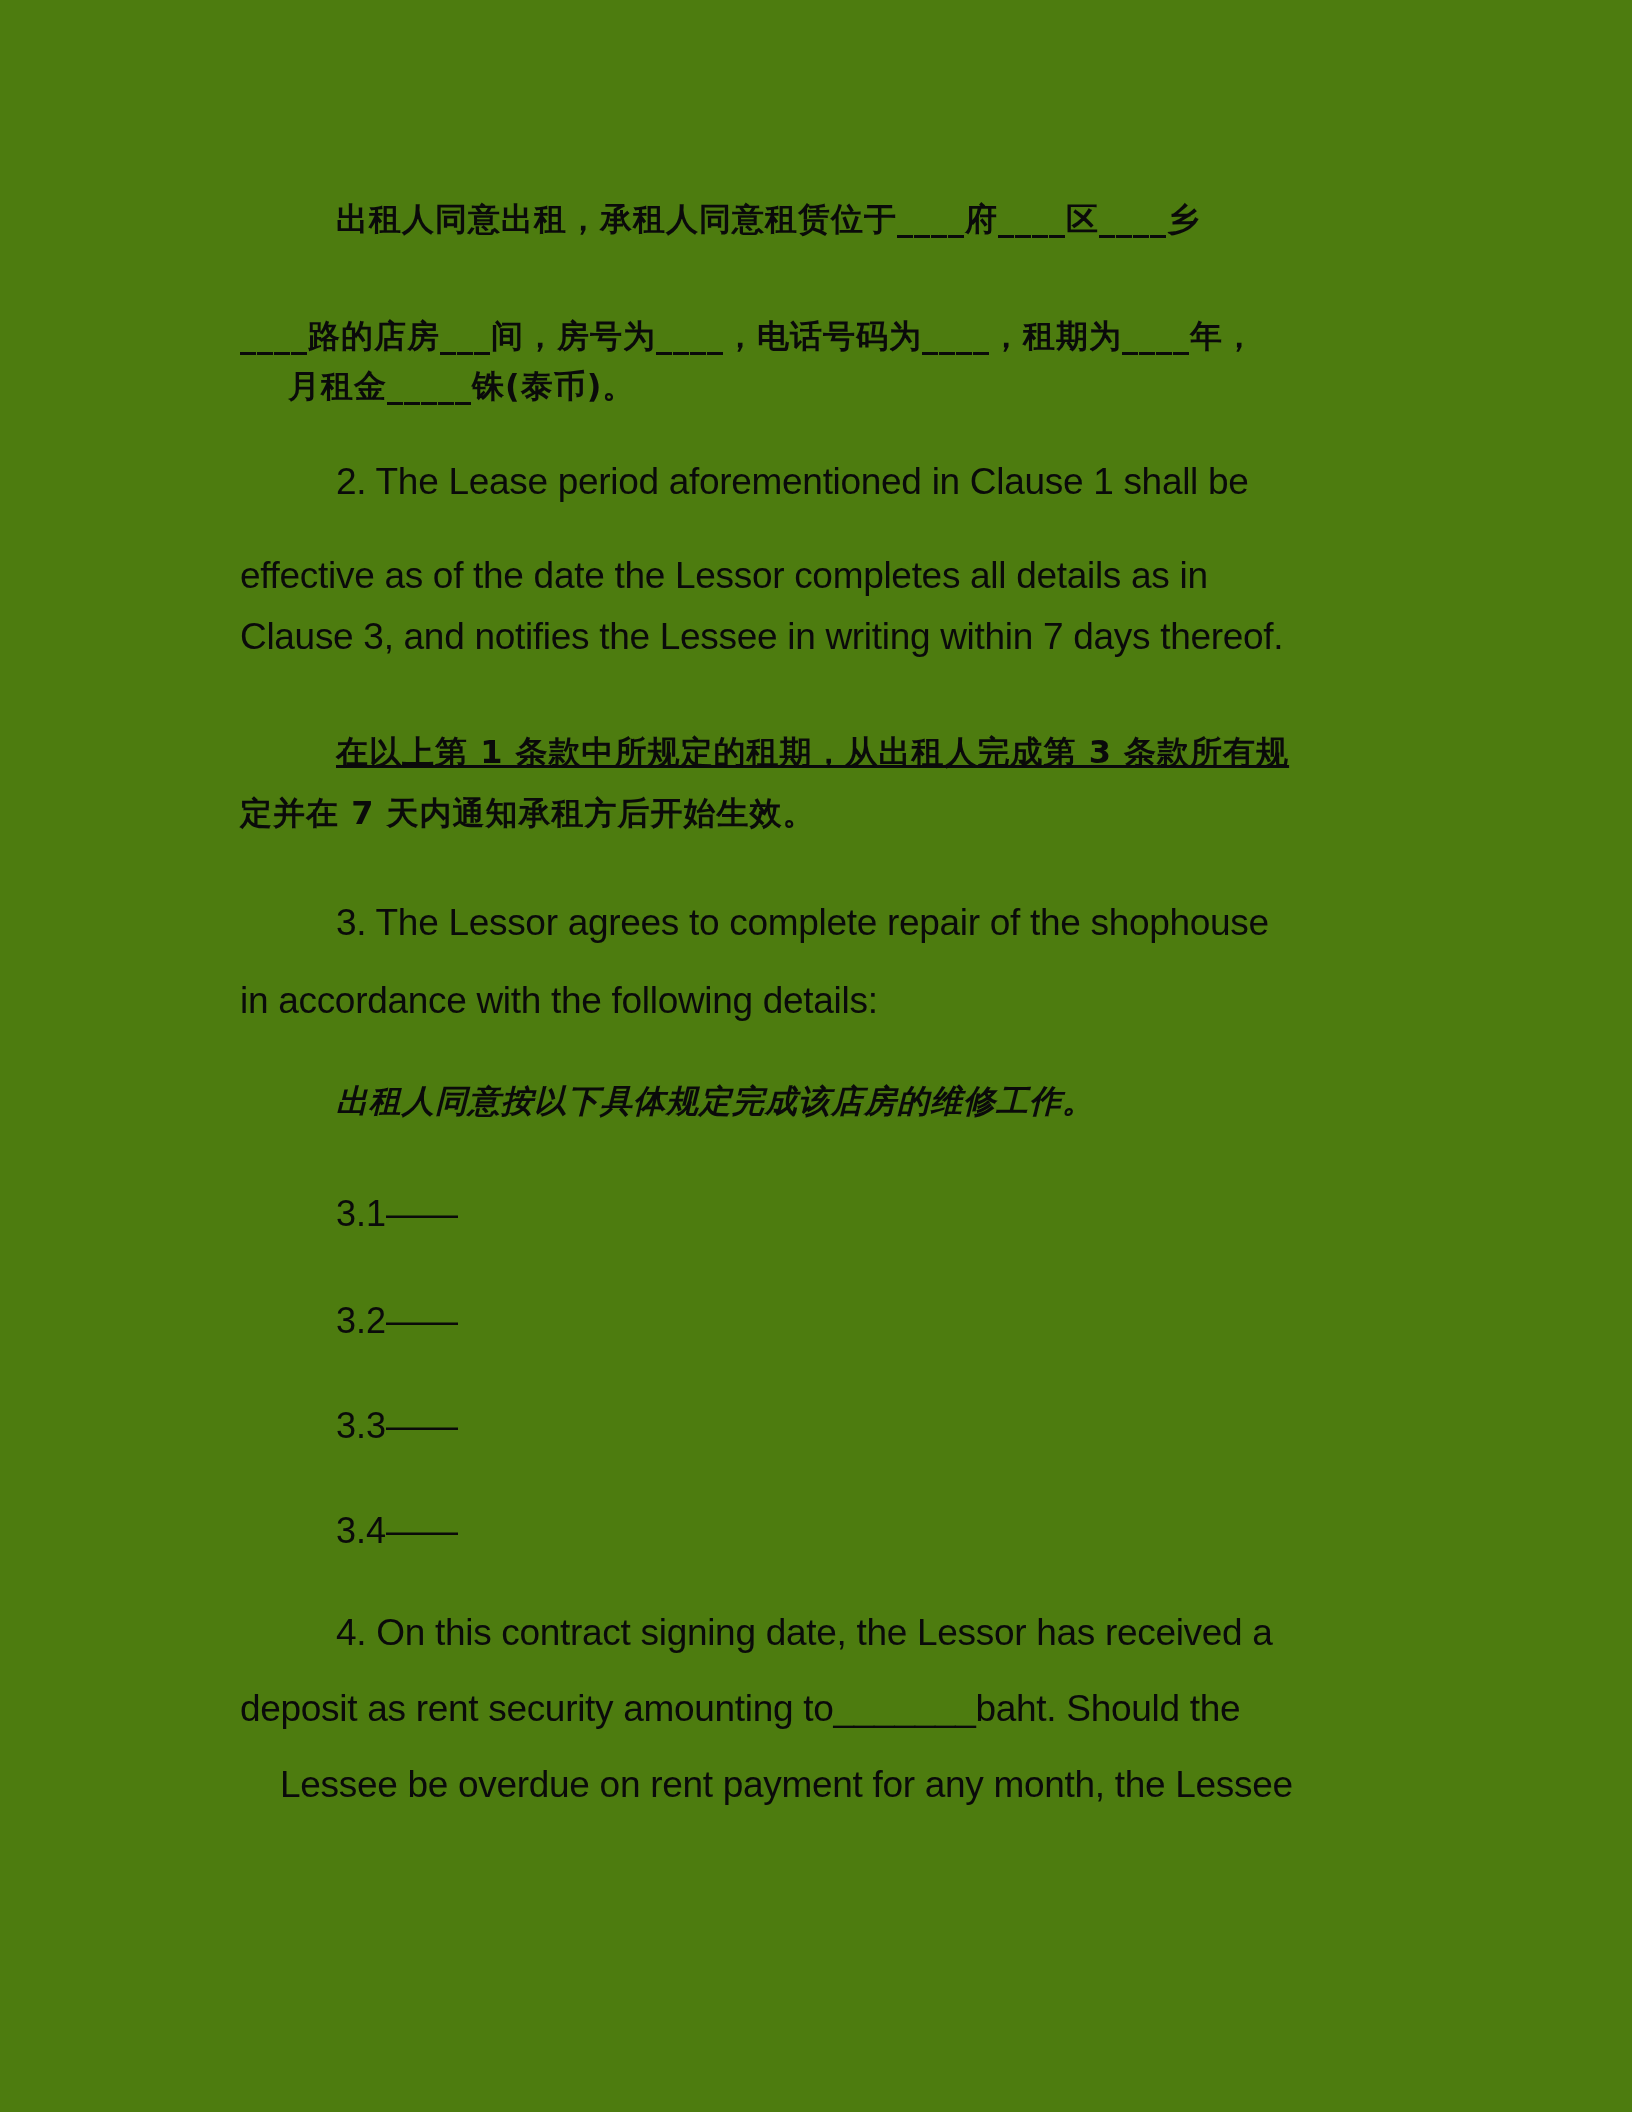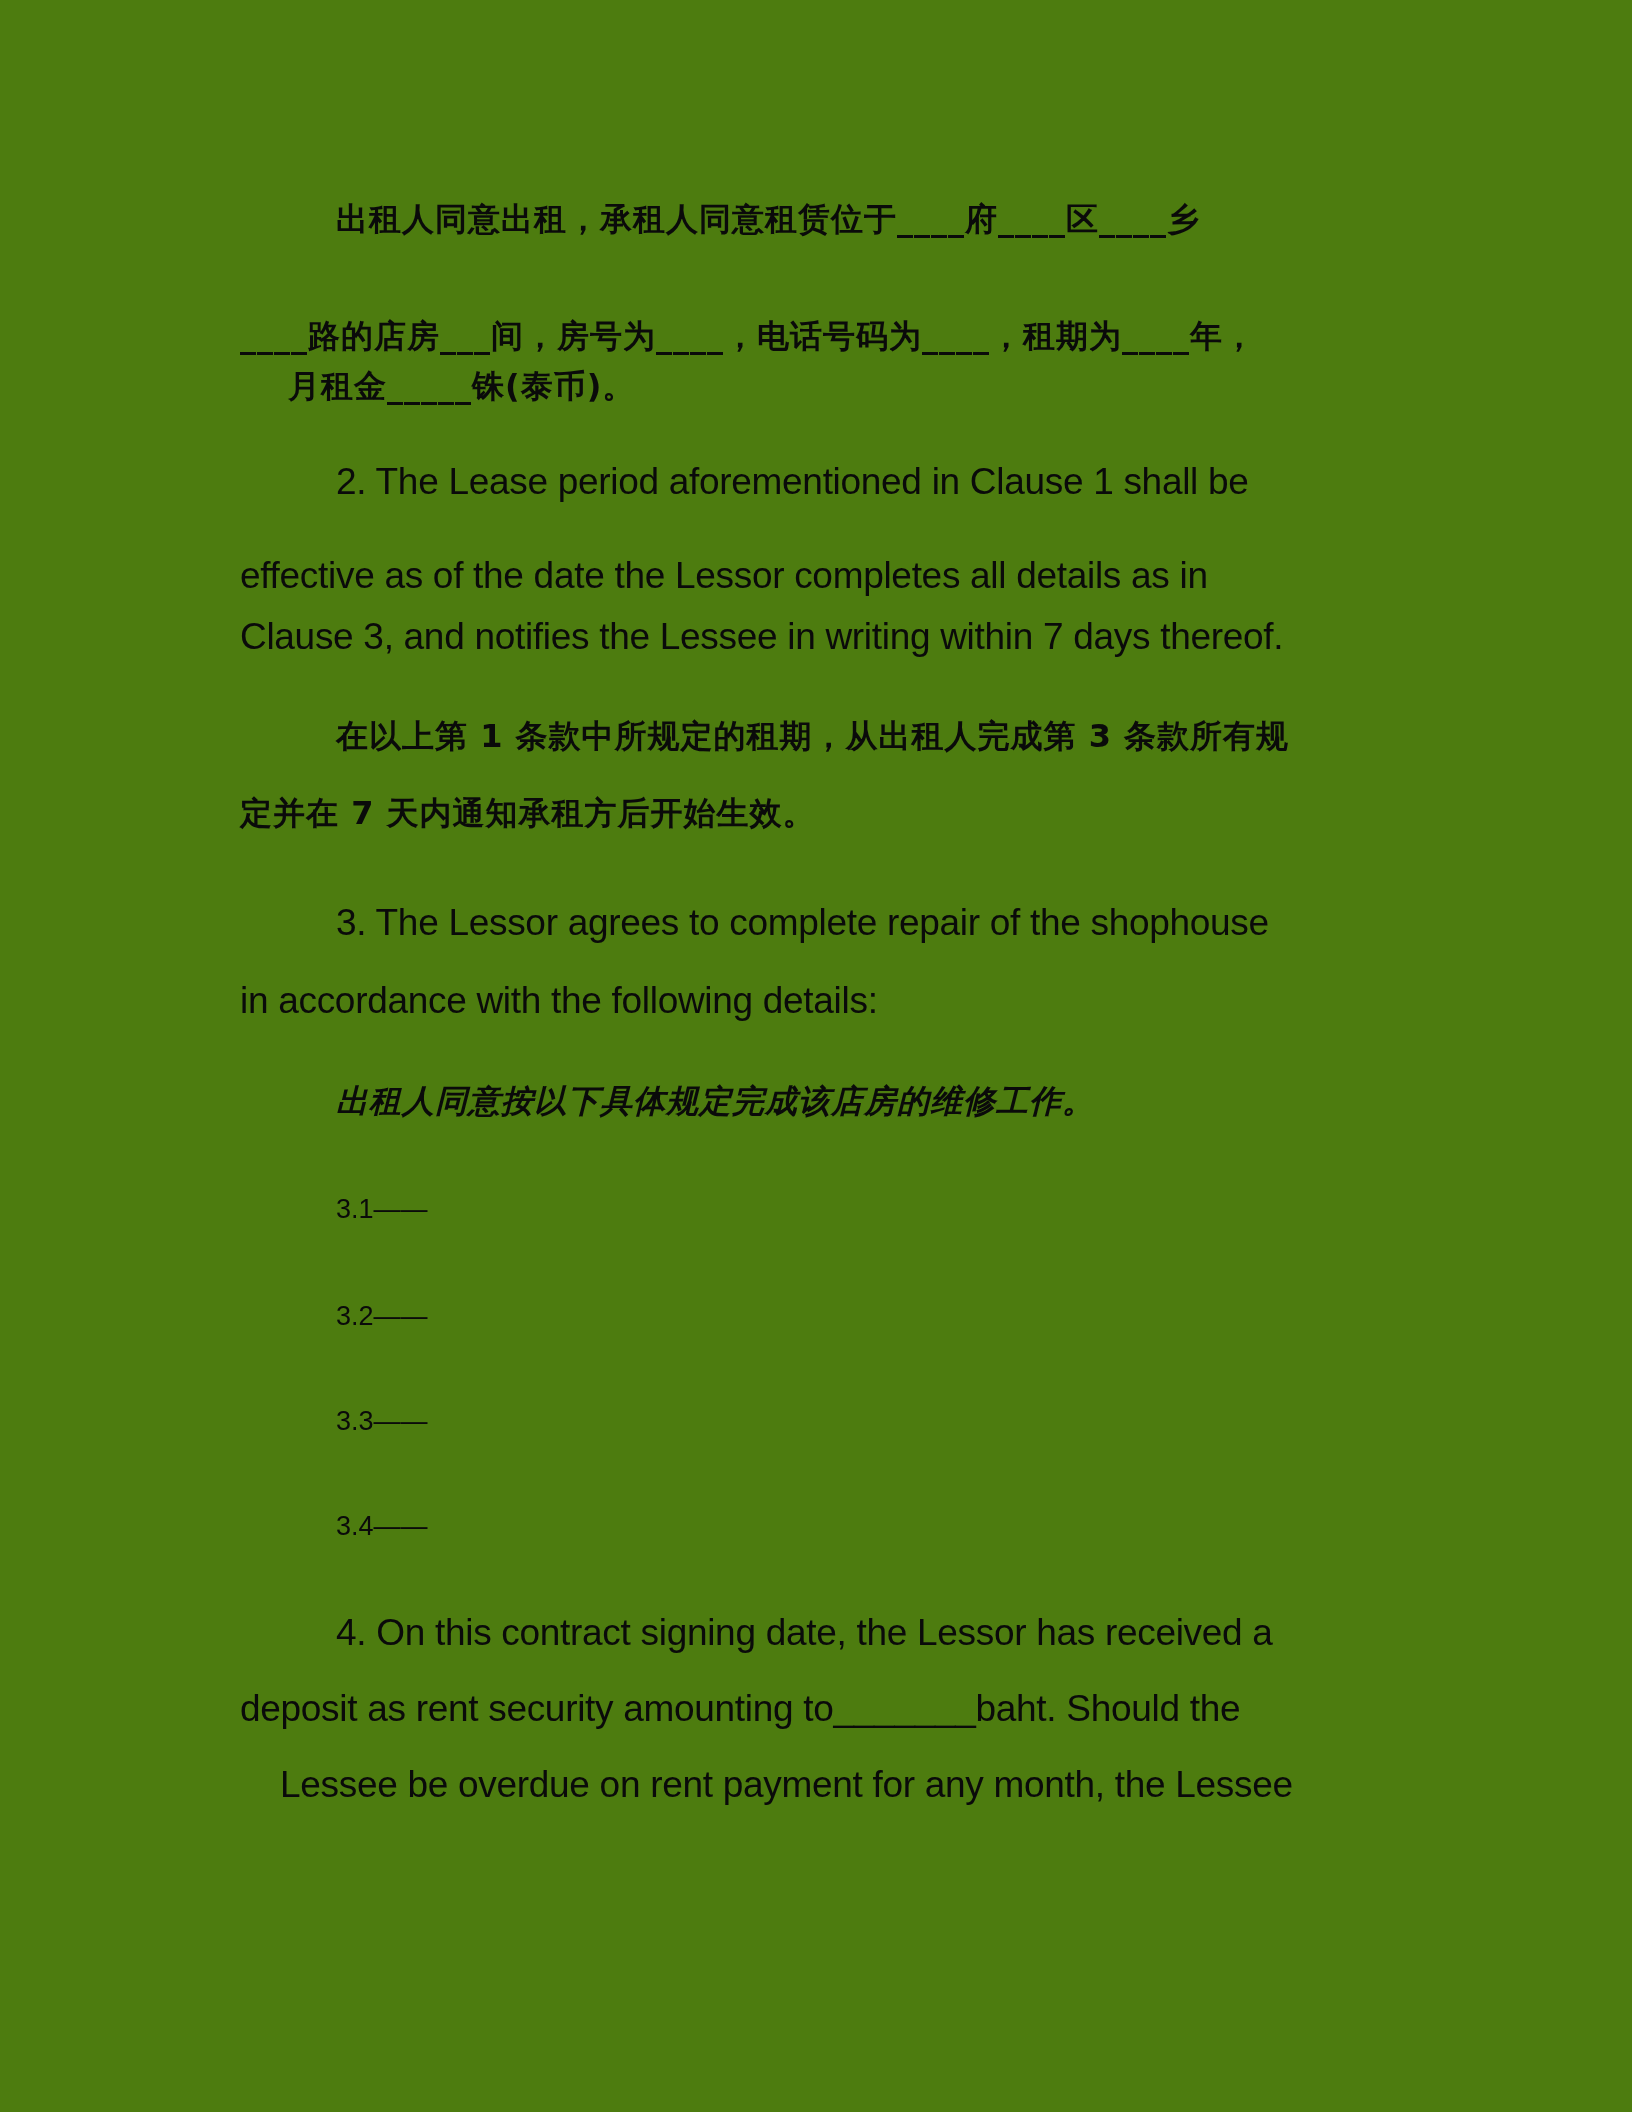--- a/index.html
+++ b/index.html
@@ -35,21 +35,21 @@
       font-weight: bold;
       letter-spacing: 1px;
     }
     .en {
       font-family: "Liberation Sans", sans-serif;
       font-size: 37px;
       letter-spacing: -0.3px;
     }
     .sub {
       font-family: "Liberation Sans", sans-serif;
-      font-size: 27px;
+      font-size: 36px;
       left: 336px;
     }
   </style>
 </head>
 <body>
 
 <div class="page">
 
   <div>
     <div class="line zh indent" style="top:203px;">出租人同意出租，承租人同意租赁位于____府____区____乡</div>
@@ -57,21 +57,21 @@
     <div class="line zh" style="top:370px;margin-left:48px;">月租金_____铢(泰币)。</div>
   </div>
 
   <div>
     <div class="line en indent" style="top:463px;">2. The Lease period aforementioned in Clause 1 shall be</div>
     <div class="line en" style="top:541px;margin-top:16px;">effective as of the date the Lessor completes all details as in</div>
     <div class="line en" style="top:618px;">Clause 3, and notifies the Lessee in writing within 7 days thereof.</div>
   </div>
 
   <div>
-    <div class="line zh indent" style="top:720px;">在以上第 1 条款中所规定的租期，从出租人完成第 3 条款所有规</div>
+    <div class="line zh indent" style="top:736px;text-decoration:underline;">在以上第 1 条款中所规定的租期，从出租人完成第 3 条款所有规</div>
     <div class="line zh" style="top:797px;">定并在 7 天内通知承租方后开始生效。</div>
   </div>
 
   <div>
     <div class="line en indent" style="top:904px;">3. The Lessor agrees to complete repair of the shophouse</div>
     <div class="line en" style="top:982px;">in accordance with the following details:</div>
   </div>
 
   <div>
     <div class="line zh indent" style="top:1085px;font-style:italic;">出租人同意按以下具体规定完成该店房的维修工作。</div>

